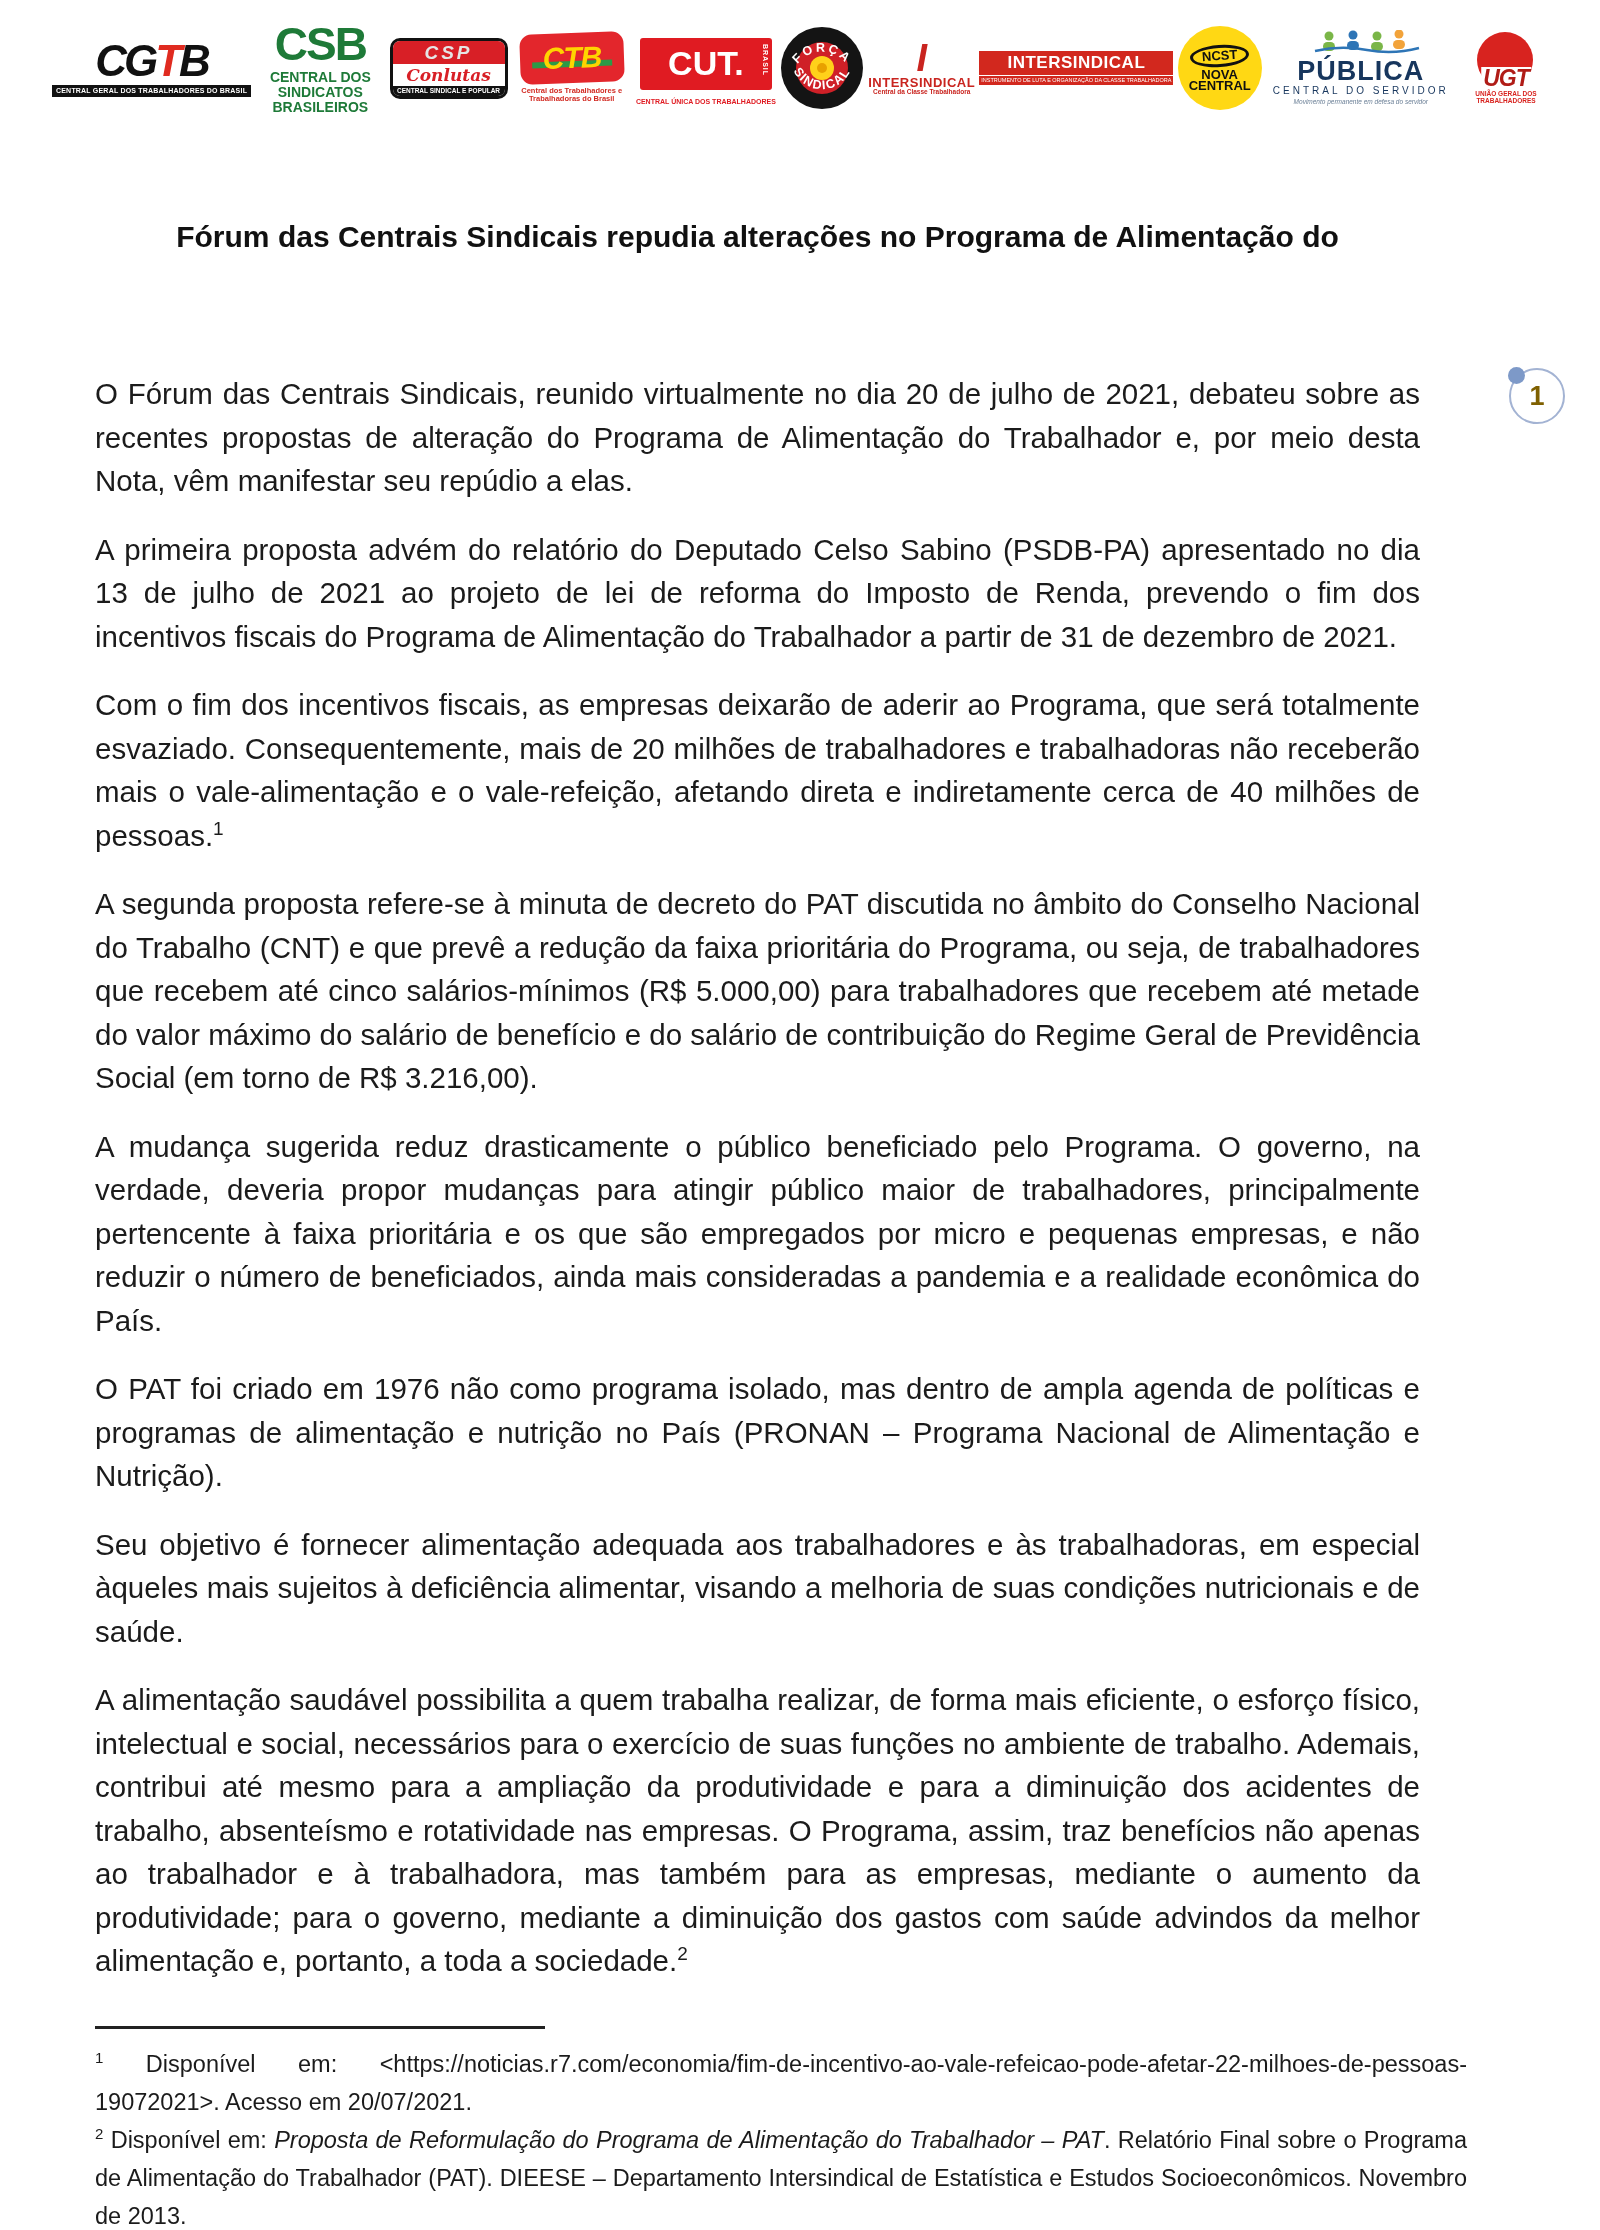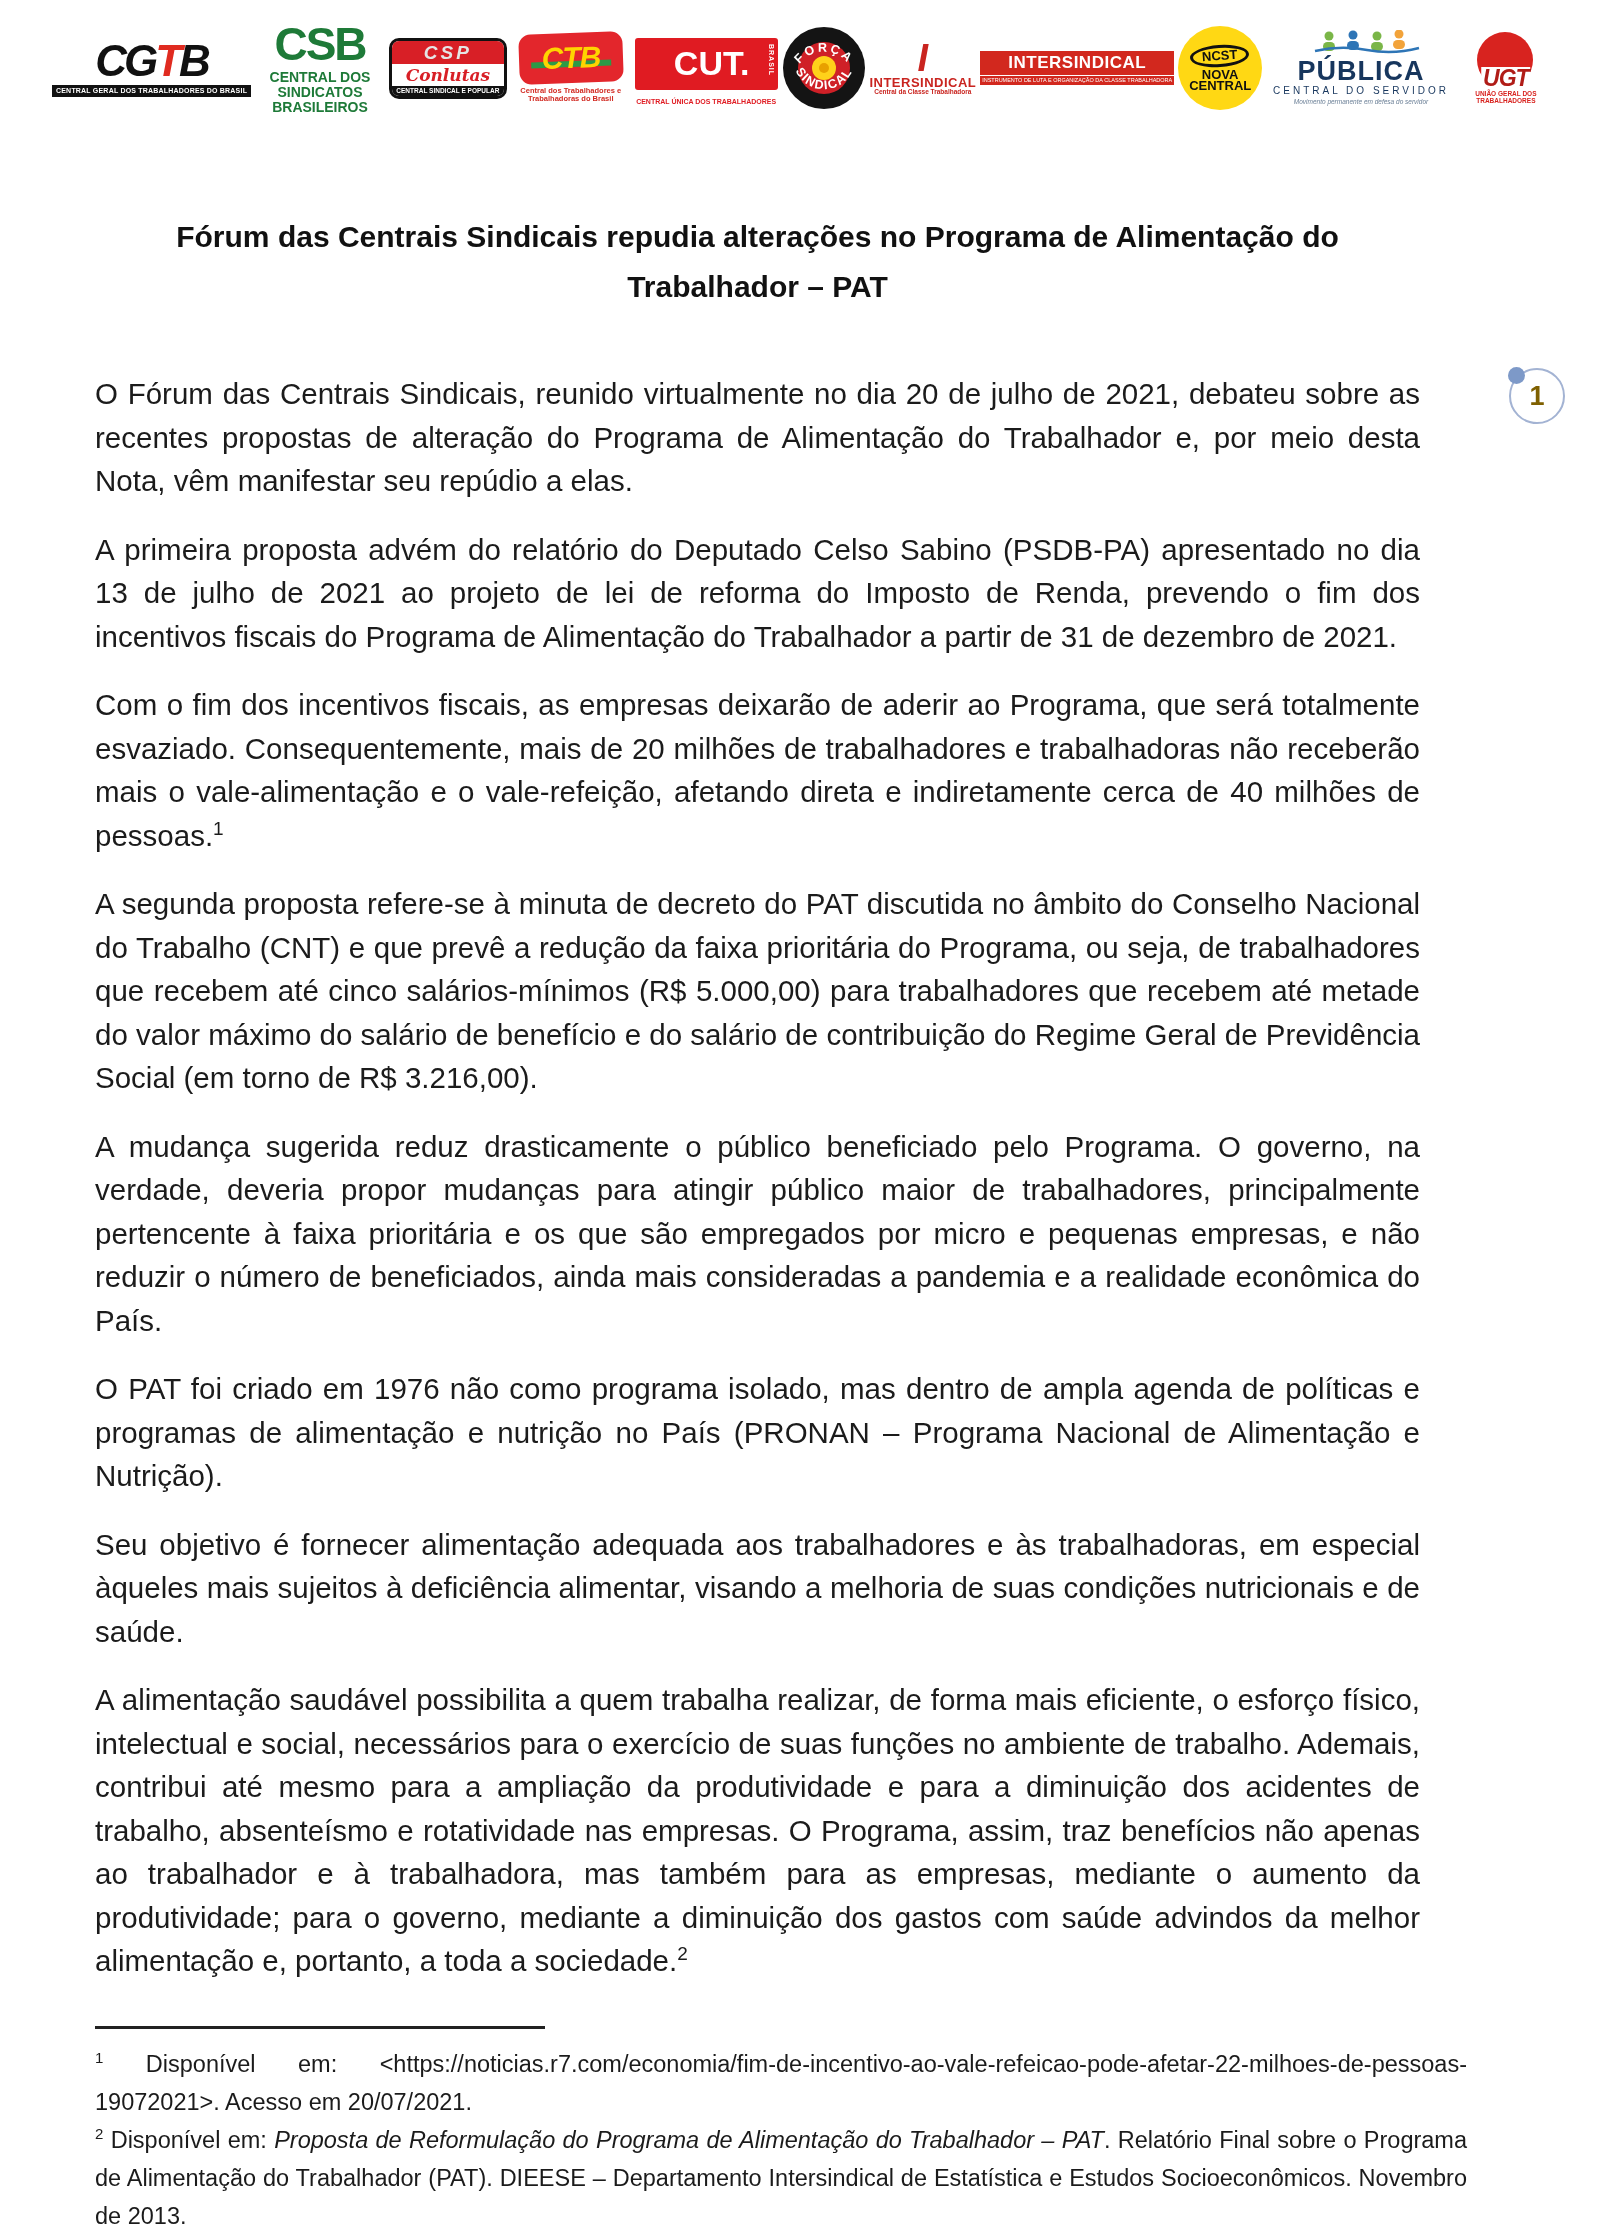--- a/index.html
+++ b/index.html
@@ -24,21 +24,21 @@
   .csp-top{background:#d81f26;color:#e5e5e5;font-weight:800;font-style:italic;font-size:19px;line-height:23px;letter-spacing:3px;}
   .csp-mid{color:#d81f26;font-family:"DejaVu Serif",serif;font-style:italic;font-weight:700;font-size:17px;line-height:22px;}
   .csp-bot{background:#111;color:#fff;font-size:6.5px;font-weight:700;line-height:10px;}
   
   .ctb-flag{width:104px;height:50px;background:#e3262c;border-radius:12px;transform:rotate(-2deg);
     display:flex;align-items:center;justify-content:center;position:relative;margin:0 auto;}
   .ctb-green{position:absolute;left:12%;right:12%;top:56%;height:6px;background:#2c9a47;}
   .ctb-word{position:relative;color:#ffd400;font-weight:800;font-style:italic;font-size:30px;letter-spacing:-1px;z-index:1;}
   .ctb-cap{color:#d22a22;font-size:7.5px;font-weight:700;width:120px;margin:4px auto 0;}
   
-  .cut-box{width:132px;height:52px;background:#e01b22;border-radius:3px;display:flex;align-items:center;justify-content:center;position:relative;margin:8px auto;padding-left:11px;}
+  .cut-box{width:132px;height:52px;background:#e01b22;border-radius:3px;display:flex;align-items:center;justify-content:center;position:relative;margin:8px auto;}
   .cut-word{color:#fff;font-weight:800;font-size:34px;letter-spacing:0px;}
   .cut-side{position:absolute;right:3px;top:6px;writing-mode:vertical-rl;font-size:7px;color:#fff;font-weight:700;letter-spacing:1px;}
   .cut-cap{color:#e01b22;font-size:7px;font-weight:700;margin-top:3px;white-space:nowrap;}
   
   .forca svg{display:block;}
   
   .inter1-glyph{color:#c9241f;font-weight:800;font-style:italic;font-size:38px;line-height:36px;}
   .inter1-title{color:#c9241f;font-weight:800;font-size:13px;letter-spacing:.5px;}
   .inter1-cap{color:#c9241f;font-size:6.5px;font-weight:700;}
   
@@ -172,21 +172,20 @@
         <div class="ugt-circle"></div>
         <div class="ugt-word">UGT</div>
       </div>
       <div class="ugt-cap">UNIÃO GERAL DOS TRABALHADORES</div>
     </div>
 
   </div>
 
   <div class="title">
     <div>Fórum das Centrais Sindicais repudia alterações no Programa de Alimentação do</div>
-    <div>Trabalhador – PAT</div>
   </div>
 
   <div class="comment">
     <div class="comment-ring">
       <span>1</span>
     </div>
     <div class="comment-dot"></div>
   </div>
 
   <div class="body-text">

